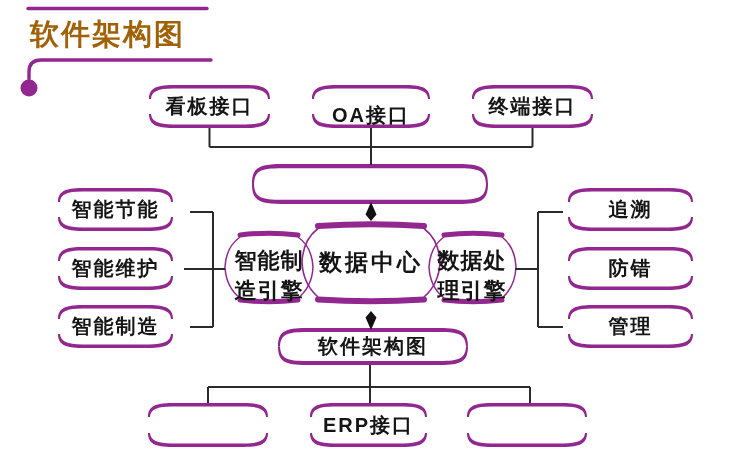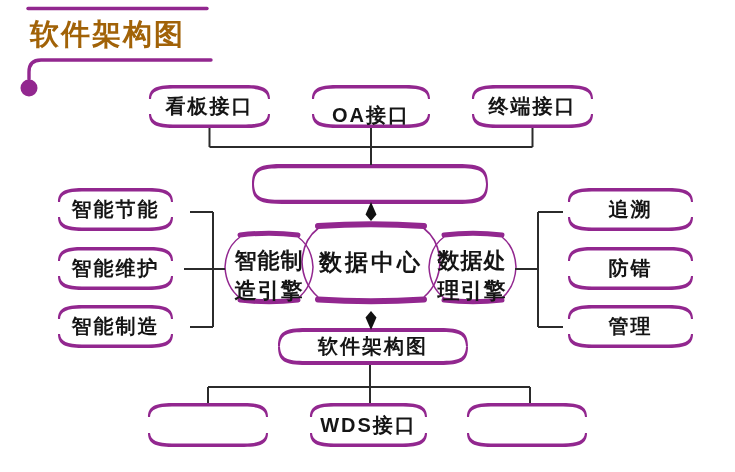--- a/index.html
+++ b/index.html
@@ -97,14 +97,14 @@
   <div class="lbl fs27" style="left:251px;top:247px;">数据中心</div>
   <div class="lbl fs18" style="left:332px;top:246px;padding-left:20px;">数据处
 理引擎</div>
 
   <div class="lbl fs20" style="left:510.5px;top:197px;">追溯</div>
   <div class="lbl fs20" style="left:510.5px;top:256px;">防错</div>
   <div class="lbl fs20" style="left:510.5px;top:314px;">管理</div>
 
   <div class="lbl fs20" style="left:253px;top:334px;">软件架构图</div>
 
-  <div class="lbl fs20" style="left:248.5px;top:413px;">WDS接口</div>
+  <div class="lbl fs20" style="left:248.5px;top:413px;">ERP接口</div>
 </div>
 
 </body></html>

